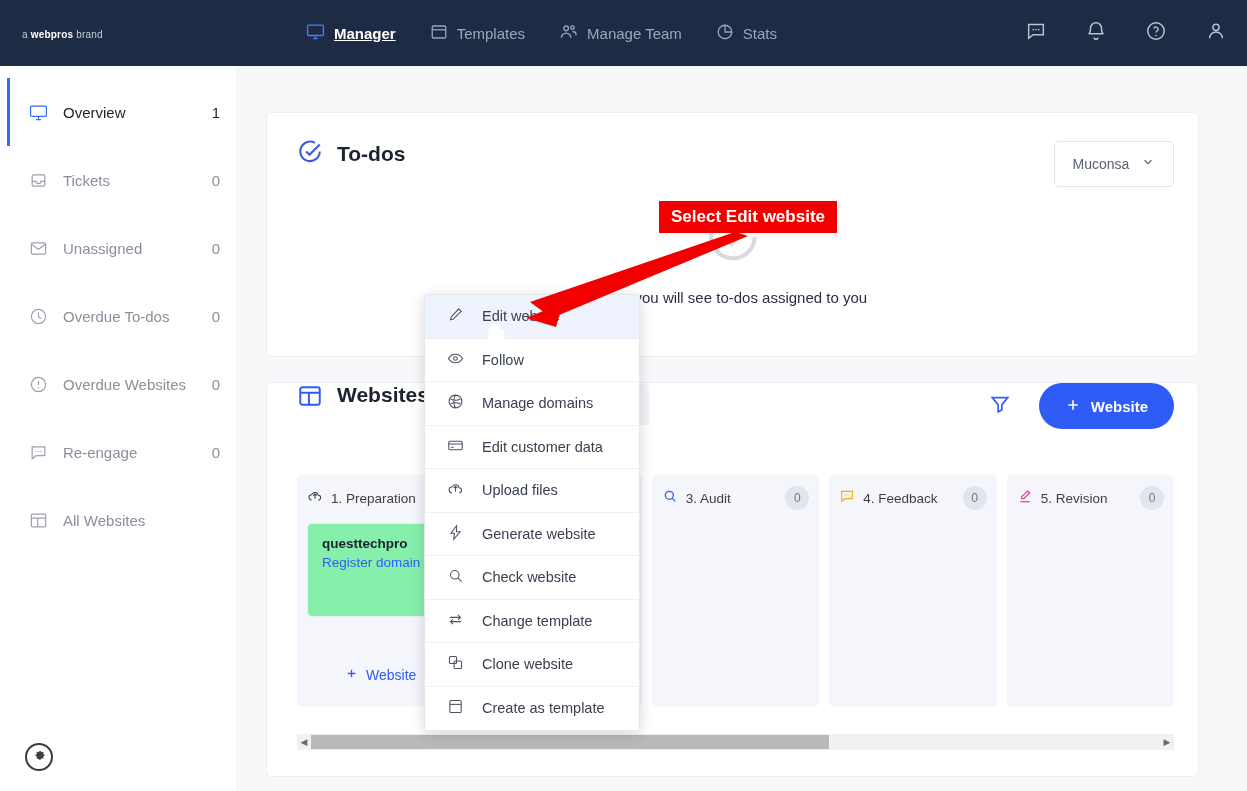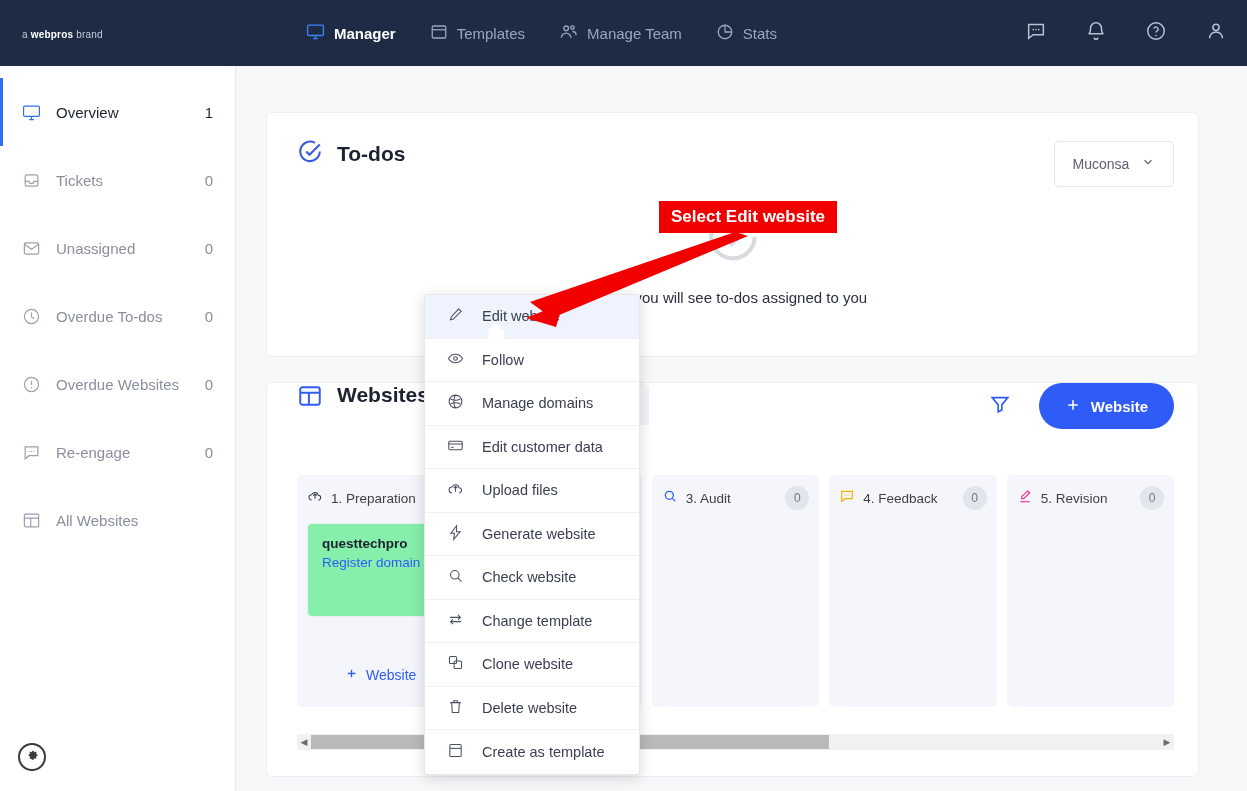--- a/index.html
+++ b/index.html
@@ -24,29 +24,29 @@
   .logo-sub {
     color: #c4cbd8; font-size: 10px; letter-spacing: .2px;
     margin-top: 3px; text-align: left; padding-right: 4px;
   }
   .logo-sub b { color: #ffffff; font-weight: bold; }
   .topnav { display: flex; align-items: center; gap: 34px; margin-left: 70px; }
   .topnav-item {
     display: flex; align-items: center; gap: 9px;
     color: #9aa6bb; font-size: 15px; cursor: pointer;
   }
-  .topnav-item.active { color: #ffffff; font-weight: bold; }
+  .topnav-item.active { color: #ffffff; font-weight: bold; text-decoration: underline; }
   .topnav-item.active svg { stroke: #3b82f6; }
   .topnav-item svg { stroke: #9aa6bb; fill: none; stroke-width: 1.7; }
   .topicons { position: absolute; right: 20px; display: flex; gap: 38px; align-items: center; }
   .topicons svg { stroke: #b9c2d2; fill: none; stroke-width: 1.6; cursor: pointer; }
 
   
   .sidebar {
-    position: absolute; top: 66px; left: 0; width: 236px; height: 725px;
+    position: absolute; top: 66px; left: 7px; width: 236px; height: 725px;
     background: #ffffff; border-right: 1px solid #e8eaee; padding-top: 12px;
   }
   .side-item {
     position: relative; height: 68px; display: flex; align-items: center;
     padding-left: 22px; cursor: pointer;
   }
   .side-item .s-ico { width: 34px; display: flex; align-items: center; }
   .side-item .s-ico svg { stroke: #9aa0ad; fill: none; stroke-width: 1.5; }
   .side-item .s-label { flex: 1; font-size: 15px; color: #8a8f9c; }
   .side-item .s-count { font-size: 15px; color: #8a8f9c; padding-right: 22px; }
@@ -521,27 +521,20 @@
     </div>
     <div class="ctxitem">
       <span><svg width="17" height="17" viewBox="0 0 24 24">
             <rect x="3.5" y="3.5" width="10" height="10" rx="1.6"></rect>
             <rect x="10" y="10" width="10.5" height="10.5" rx="1.6"></rect>
           </svg></span>
       <span>Clone website</span>
     </div>
     <div class="ctxitem">
       <span><svg width="17" height="17" viewBox="0 0 24 24">
-            <path d="M4.5 6.5h15M9.5 6.5V4h5v2.5"></path>
-            <path d="M6.5 6.5l1 14h9l1-14"></path>
-          </svg></span>
-      <span>Delete website</span>
-    </div>
-    <div class="ctxitem">
-      <span><svg width="17" height="17" viewBox="0 0 24 24">
             <rect x="4" y="3.5" width="16" height="17" rx="1.6"></rect>
             <path d="M4 9h16"></path>
           </svg></span>
       <span>Create as template</span>
     </div>
   </div>
 
   <div class="cursor-hand">
     <svg width="26" height="32" viewBox="0 0 26 32">
       <path d="M6 20V9.5a1.8 1.8 0 0 1 3.6 0v5.3V6a1.9 1.9 0 0 1 3.8 0v8.2V7.6a1.8 1.8 0 0 1 3.6 0v7.1v-3.4a1.8 1.8 0 0 1 3.6 0v10.5c0 4.5-3 7.4-7.2 7.4S6 26.2 6 22.2z" fill="#ffffff" stroke="#ffffff" stroke-width="1"></path>

